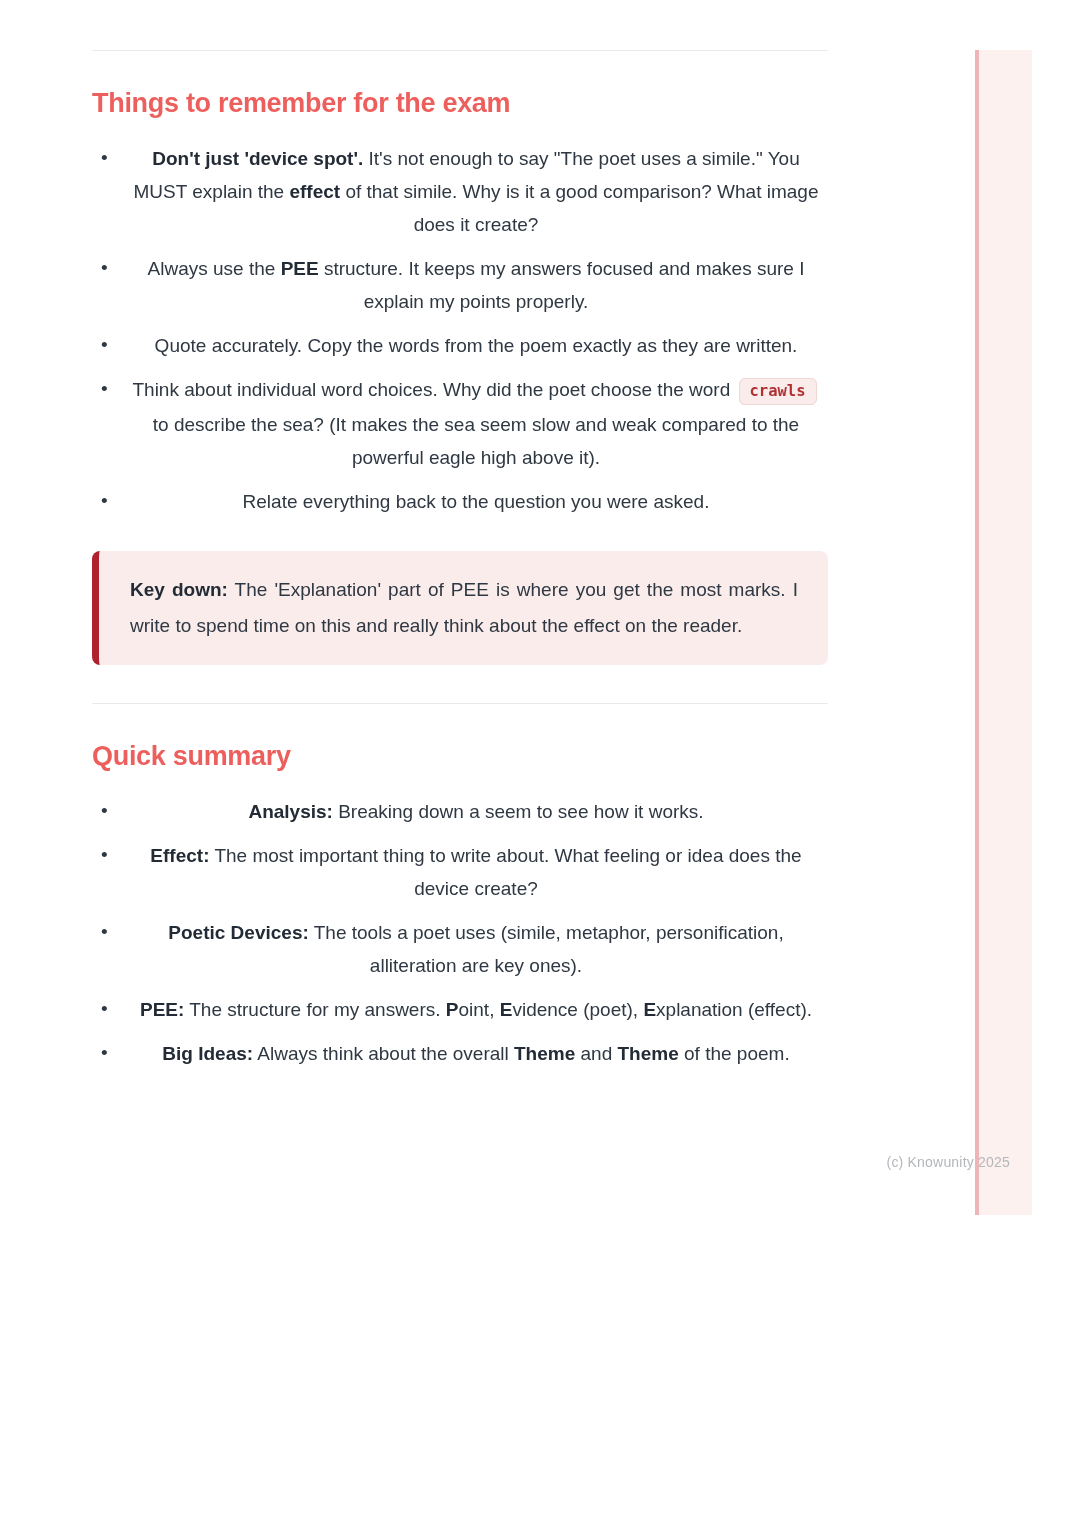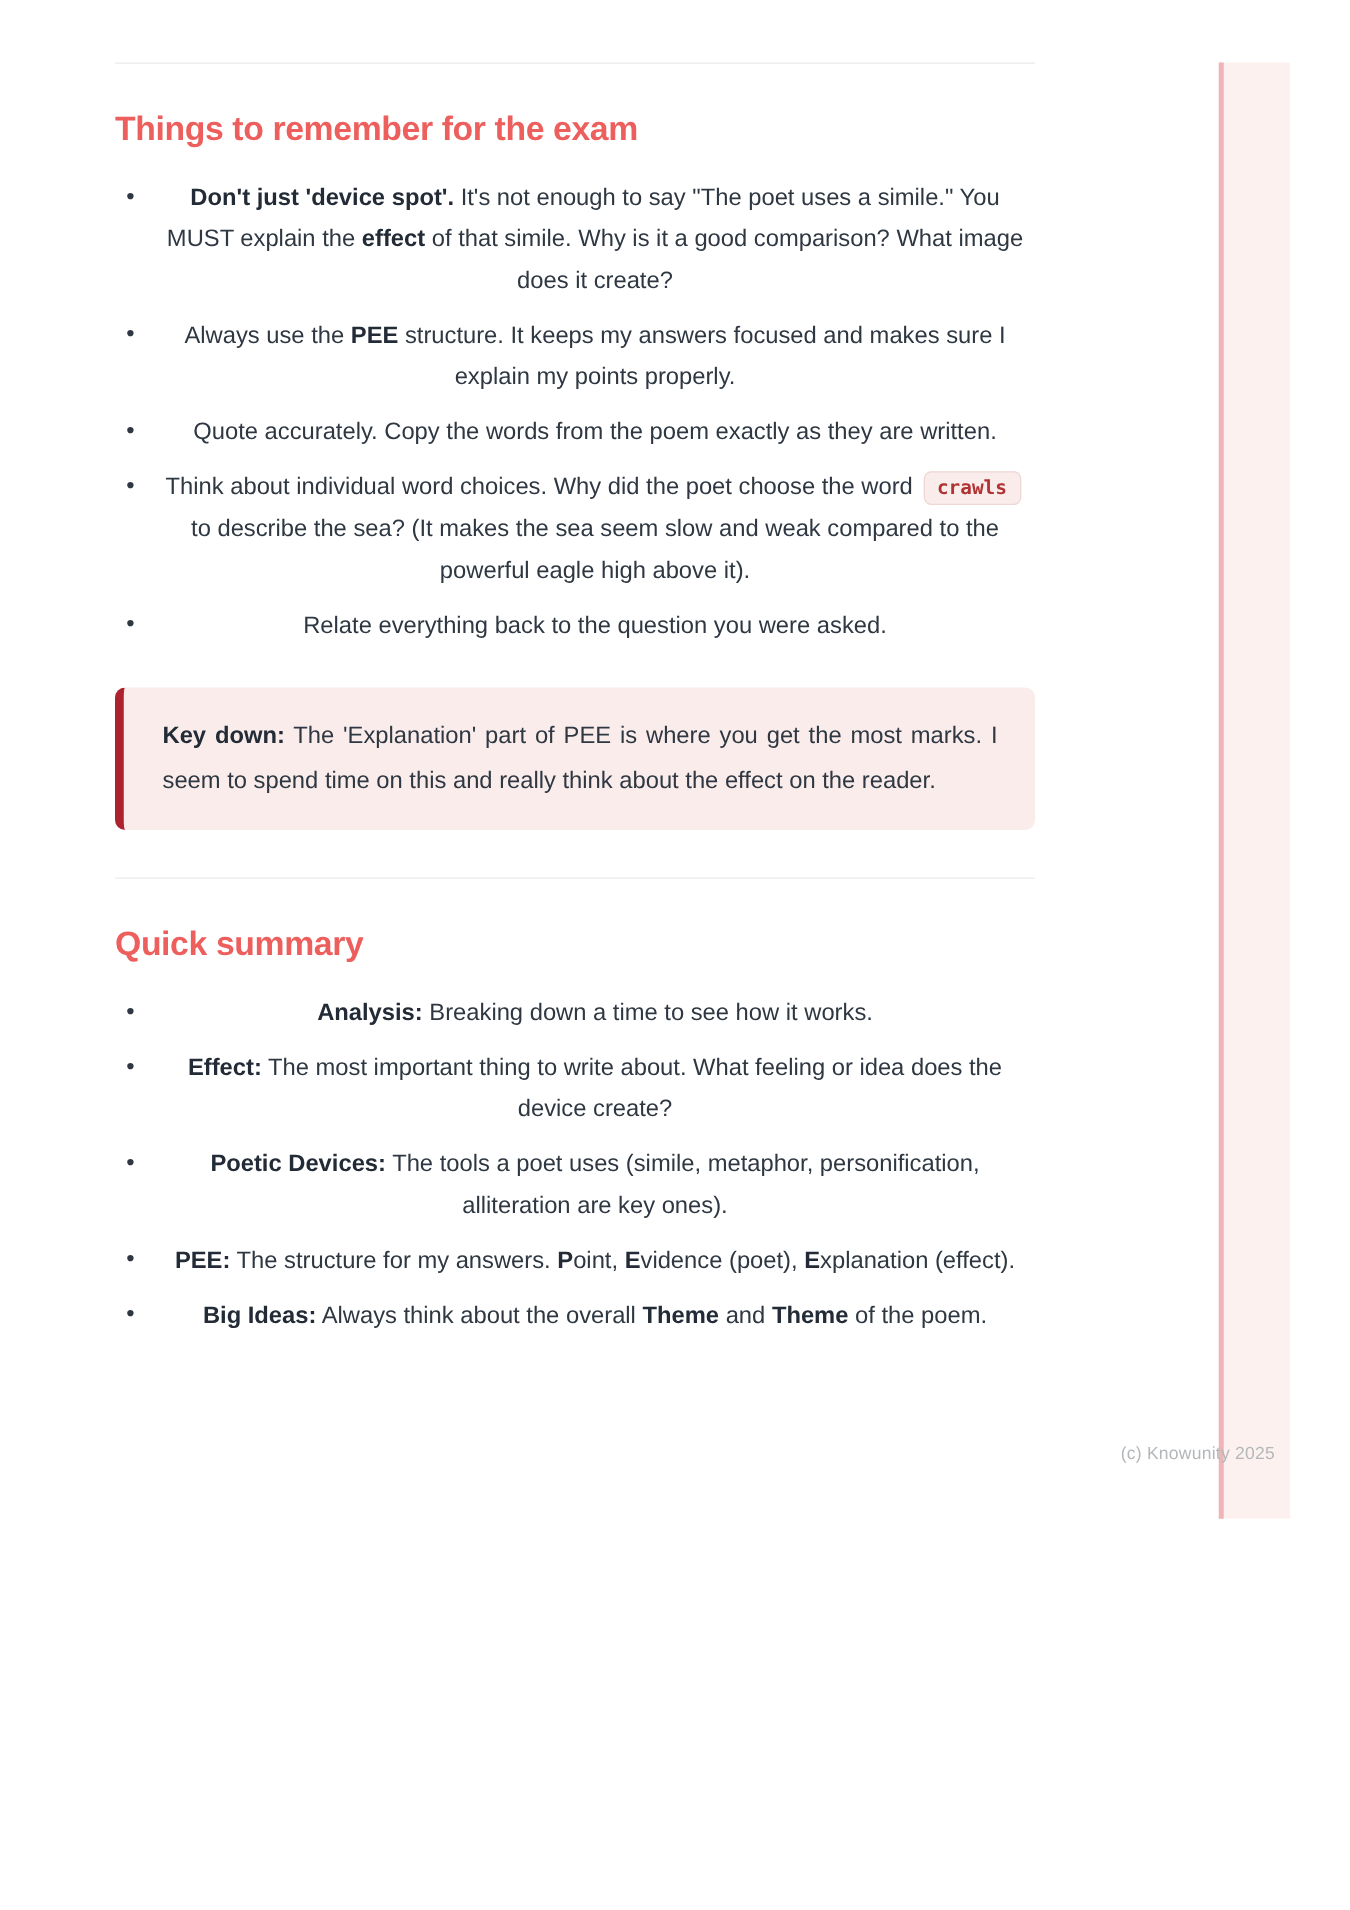--- a/index.html
+++ b/index.html
@@ -100,21 +100,21 @@
     position: absolute;
     left: 975px;
     top: 50px;
     width: 57px;
     height: 1165px;
     background: var(--accent-strip-bg);
     border-left: 4px solid var(--accent-strip-line);
   }
   .footer {
     position: absolute;
-    right: 60px;
+    right: 70px;
     bottom: 58px;
     font-size: 14px;
     letter-spacing: 0.2px;
     color: var(--footer-text);
   }
 </style>
 </head>
 <body>
 
 <div class="page">
@@ -129,29 +129,29 @@
 
     <ul class="bullet-list">
       <li><strong>Don't just 'device spot'.</strong><span> It's not enough to say "The poet uses a simile." You MUST explain the </span><strong>effect</strong><span> of that simile. Why is it a good comparison? What image does it create?</span></li>
       <li><span>Always use the </span><strong>PEE</strong><span> structure. It keeps my answers focused and makes sure I explain my points properly.</span></li>
       <li><span>Quote accurately. Copy the words from the poem exactly as they are written.</span></li>
       <li><span>Think about individual word choices. Why did the poet choose the word </span><code class="code-chip">crawls</code><span> to describe the sea? (It makes the sea seem slow and weak compared to the powerful eagle high above it).</span></li>
       <li><span>Relate everything back to the question you were asked.</span></li>
     </ul>
 
     <div class="callout">
-      <p><strong>Key down:</strong><span> The 'Explanation' part of PEE is where you get the most marks. I seem to spend time on this and really think about the effect on the reader.</span></p>
+      <p><strong>Key down:</strong><span> The 'Explanation' part of PEE is where you get the most marks. I write to spend time on this and really think about the effect on the reader.</span></p>
     </div>
 
     <hr class="divider divider-mid">
 
     <h2 class="section-title">Quick summary</h2>
 
     <ul class="bullet-list">
-      <li><strong>Analysis:</strong><span> Breaking down a time to see how it works.</span></li>
+      <li><strong>Analysis:</strong><span> Breaking down a seem to see how it works.</span></li>
       <li><strong>Effect:</strong><span> The most important thing to write about. What feeling or idea does the device create?</span></li>
       <li><strong>Poetic Devices:</strong><span> The tools a poet uses (simile, metaphor, personification, alliteration are key ones).</span></li>
       <li><strong>PEE:</strong><span> The structure for my answers. </span><strong>P</strong><span>oint, </span><strong>E</strong><span>vidence (poet), </span><strong>E</strong><span>xplanation (effect).</span></li>
       <li><strong>Big Ideas:</strong><span> Always think about the overall </span><strong>Theme</strong><span> and </span><strong>Theme</strong><span> of the poem.</span></li>
     </ul>
 
   </div>
 
   <div class="footer">(c) Knowunity 2025</div>
 

